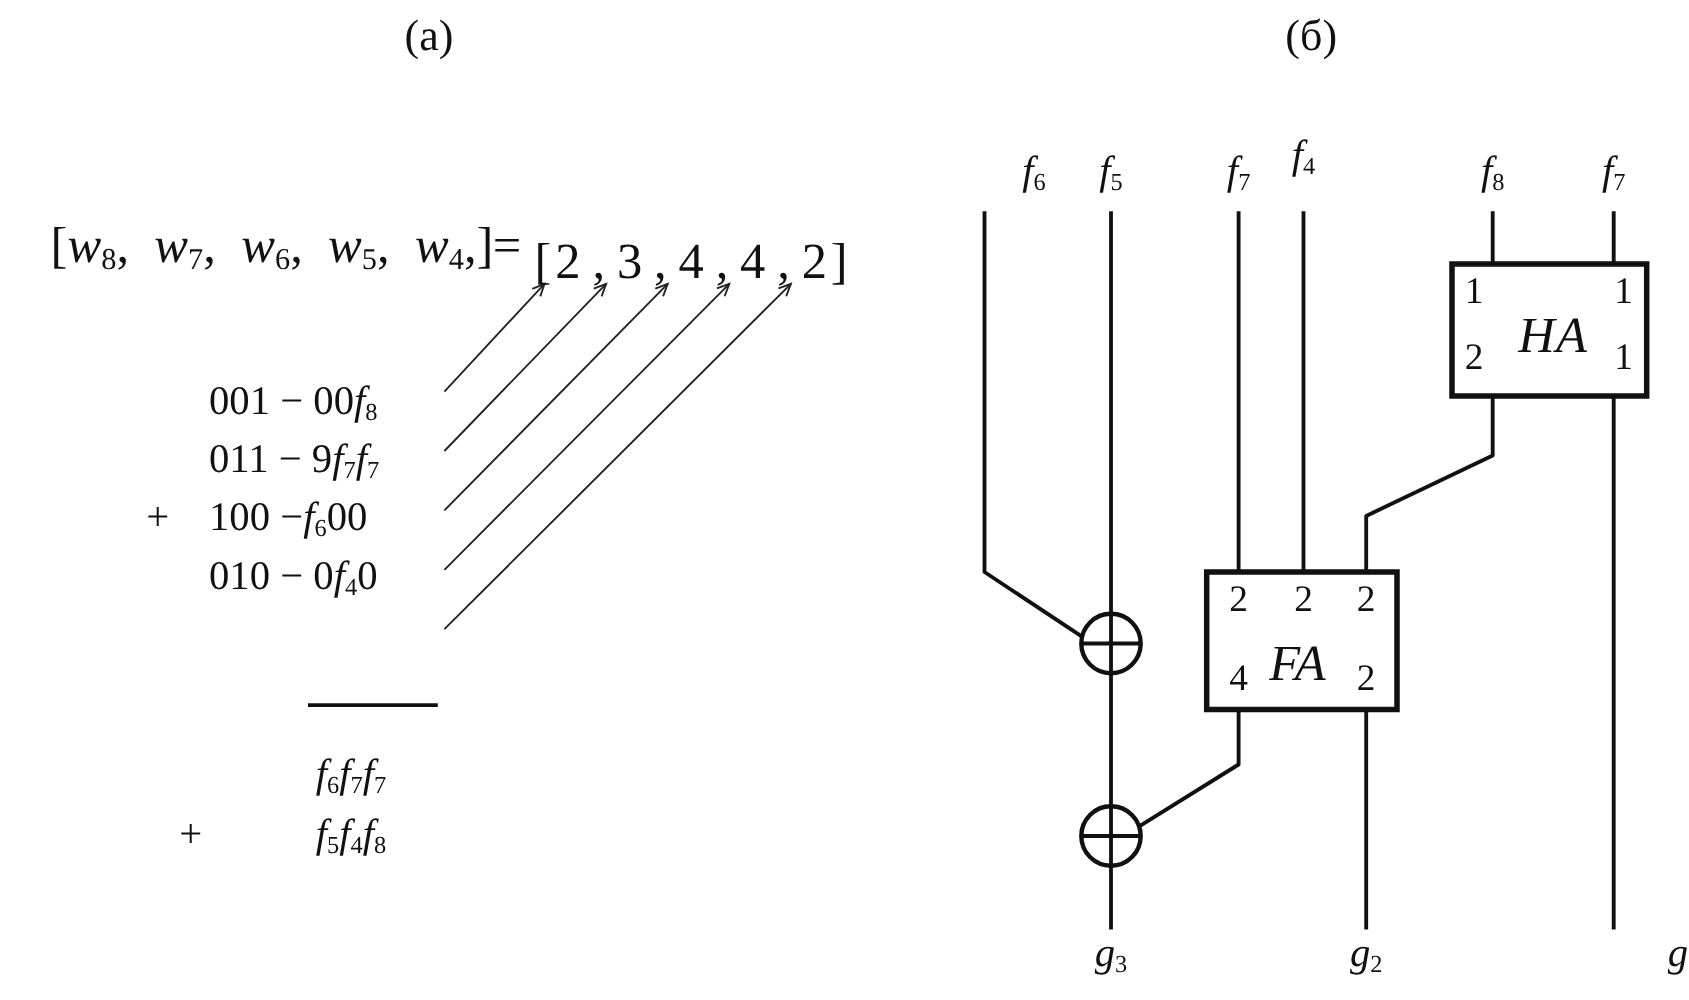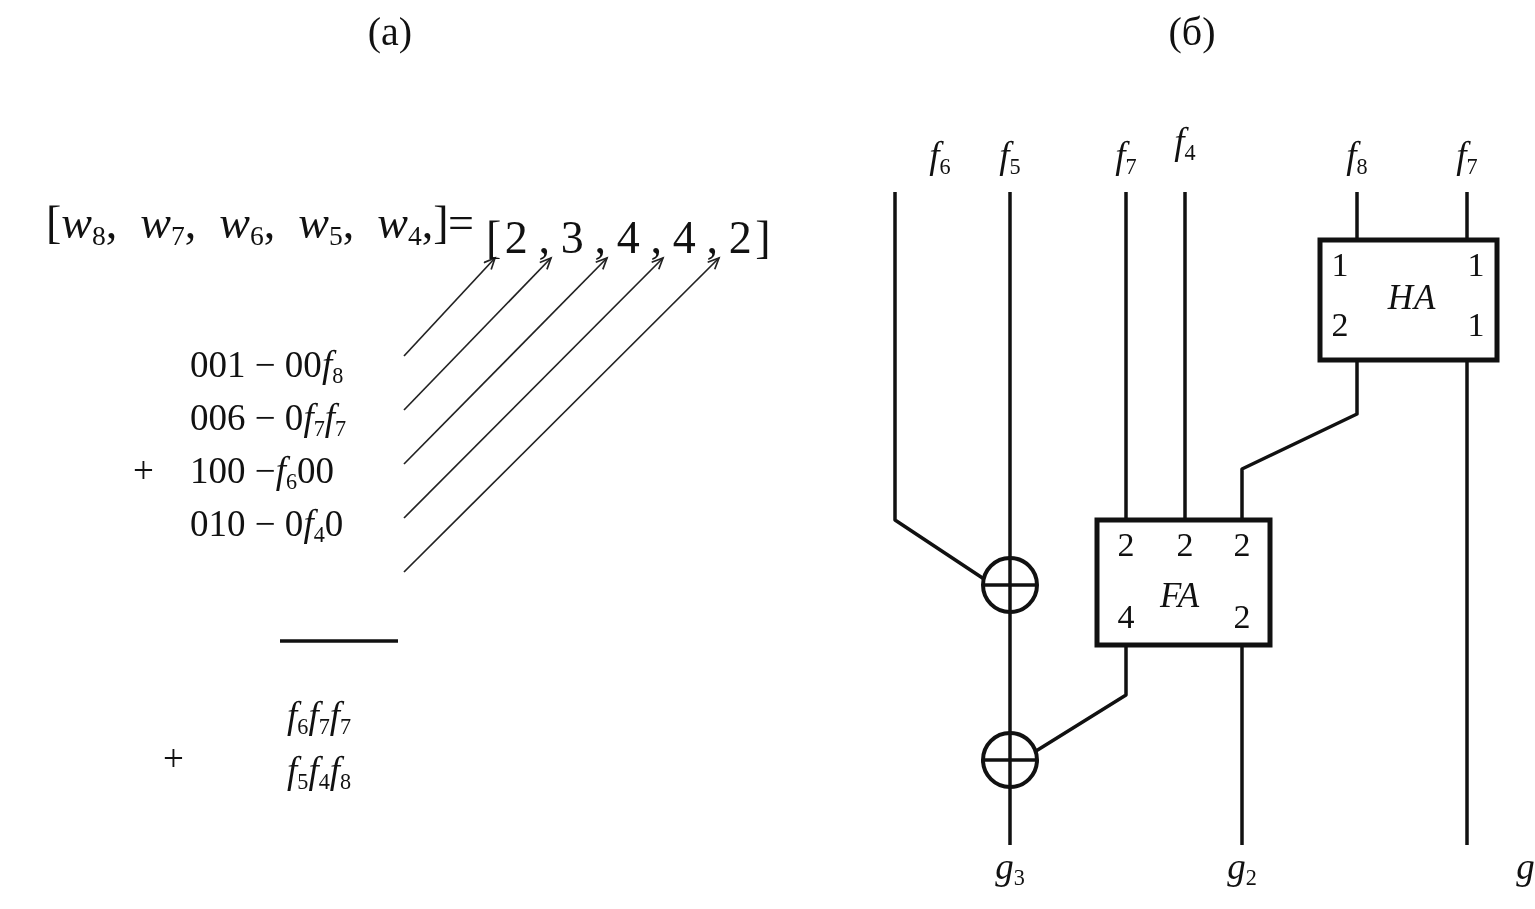--- a/index.html
+++ b/index.html
@@ -27,25 +27,25 @@
 
   sub { font-size:0.6em; line-height:0; vertical-align:-0.25em; }
 
   .rows { position:absolute; font-size:37px; }
   #addend-rows { left:133px; top:338px; }
   #addend-rows .arow { height:53px; line-height:53px; display:flex; }
   #addend-rows .sign { width:57px; }
   #result-rows { left:163px; top:676px; }
   #result-rows .arow { height:55px; line-height:55px; display:flex; }
   #result-rows .sign { width:50px; }
-  #result-rows .rtext { padding-left:74px;margin-top:12px; }
+  #result-rows .rtext { padding-left:74px; }
 
   .vlabel { position:absolute; transform:translateX(-50%); font-size:37px; white-space:nowrap; }
   .port   { position:absolute; transform:translateX(-50%); font-size:34px; }
-  .boxname{ position:absolute; transform:translateX(-50%); font-size:35px; font-style:italic; letter-spacing:1px; }
+  .boxname{ position:absolute; transform:translateX(-50%); font-size:46px; font-style:italic; letter-spacing:1px; }
 </style>
 </head>
 <body>
 
 <div id="stage">
 
   <svg width="1535" height="909" viewBox="0 0 1535 909">
     <defs>
       <marker id="arrowhead" markerUnits="userSpaceOnUse" markerWidth="18" markerHeight="18" refX="12" refY="6" orient="auto">
         <path d="M1 1 L12 6 L1 11" fill="none" stroke="#222" stroke-width="1.7"></path>
@@ -93,21 +93,21 @@
 
   <div class="equation"><span id="eq-lhs">[<span class="var">w</span><sub>8</sub>,  <span class="var">w</span><sub>7</sub>,  <span class="var">w</span><sub>6</sub>,  <span class="var">w</span><sub>5</sub>,  <span class="var">w</span><sub>4</sub>,]</span><span class="eq-equals">=</span><span id="eq-rhs"><span class="brk">[</span><span class="eqval">2</span><span class="eqcomma">,</span><span class="eqval">3</span><span class="eqcomma">,</span><span class="eqval">4</span><span class="eqcomma">,</span><span class="eqval">4</span><span class="eqcomma">,</span><span class="eqval">2</span><span class="brk">]</span></span></div>
 
   <div id="addend-rows" class="rows">
       <div class="arow">
         <span class="sign"></span>
         <span class="rtext"><span>001 − 00</span><span class="var">f</span><sub>8</sub></span>
       </div>
       <div class="arow">
         <span class="sign"></span>
-        <span class="rtext"><span>006 − 0</span><span class="var">f</span><sub>7</sub><span class="var">f</span><sub>7</sub></span>
+        <span class="rtext"><span>011 − 9</span><span class="var">f</span><sub>7</sub><span class="var">f</span><sub>7</sub></span>
       </div>
       <div class="arow">
         <span class="sign">+</span>
         <span class="rtext"><span>100 −</span><span class="var">f</span><sub>6</sub><span>00</span></span>
       </div>
       <div class="arow">
         <span class="sign"></span>
         <span class="rtext"><span>010 − 0</span><span class="var">f</span><sub>4</sub><span>0</span></span>
       </div>
     </div>

